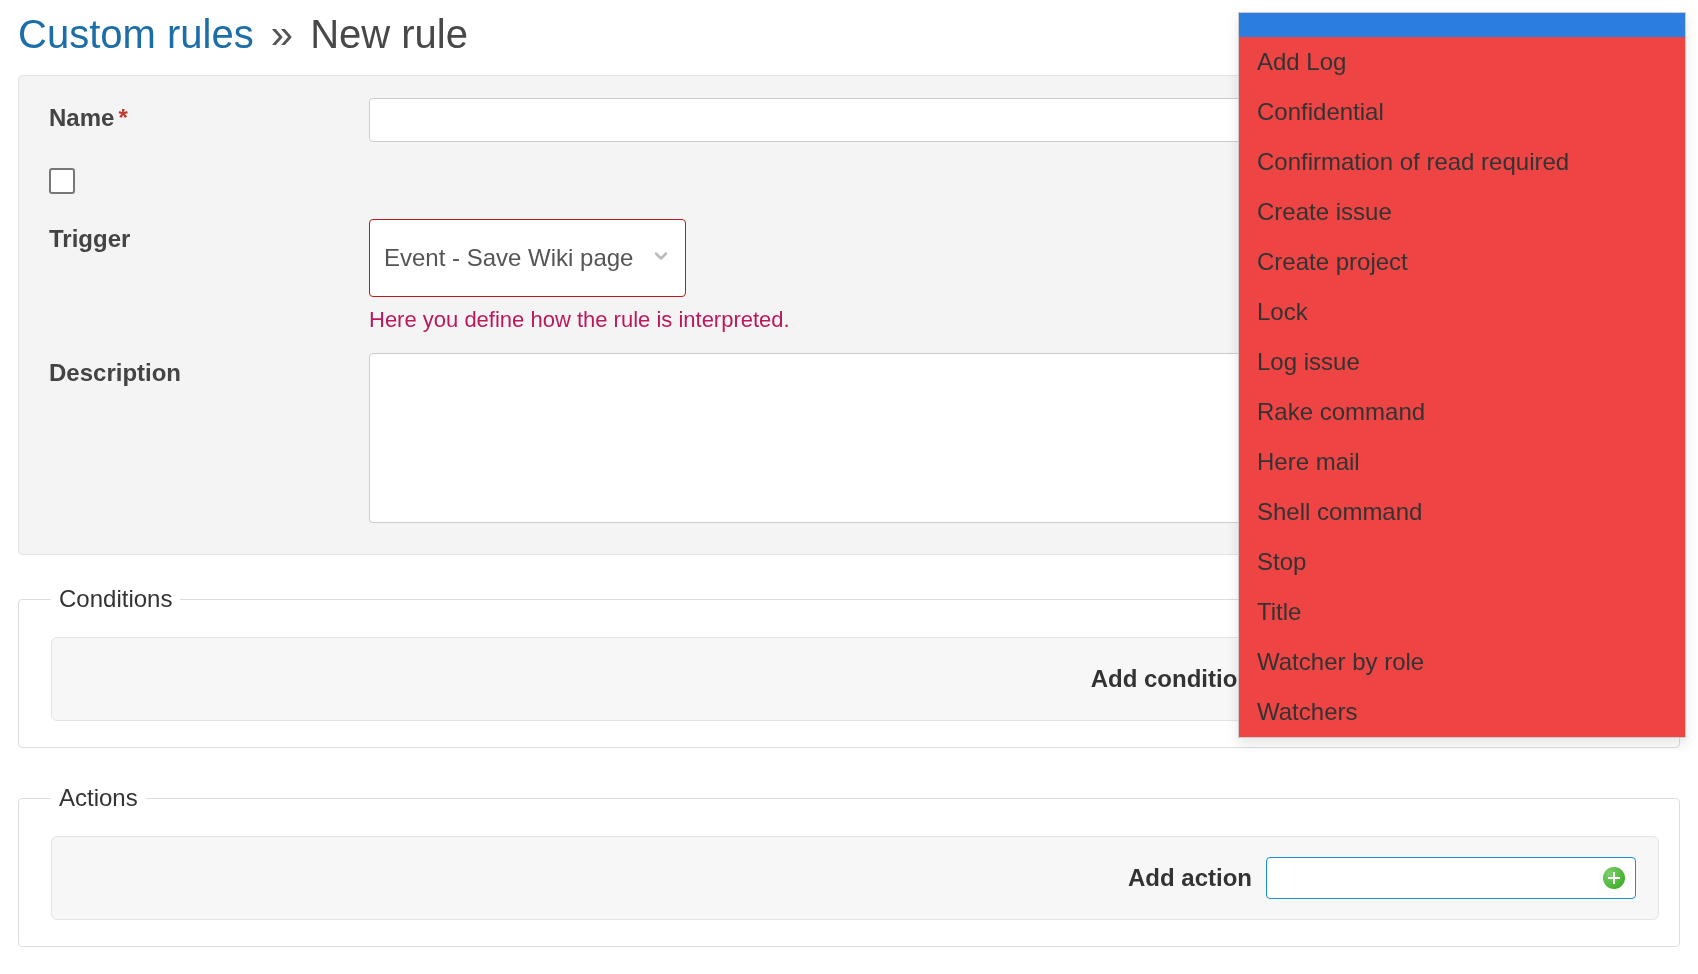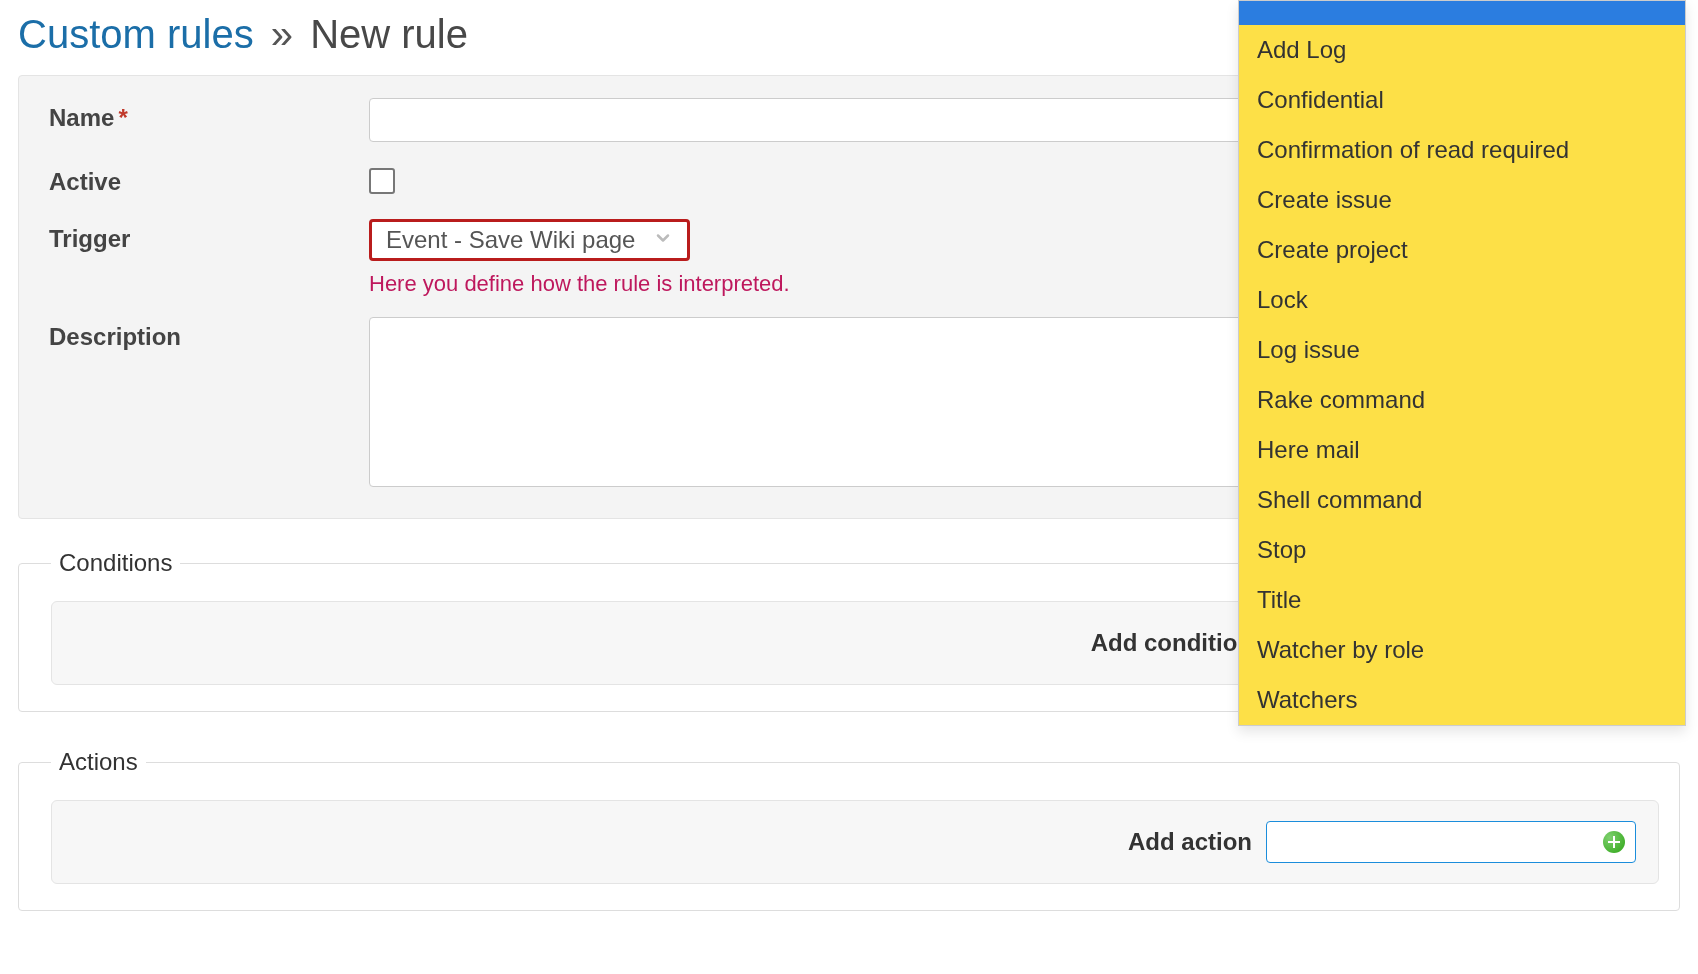--- a/index.html
+++ b/index.html
@@ -67,24 +67,24 @@
 .checkbox {
   width: 26px; height: 26px;
   border: 2px solid #777;
   border-radius: 3px;
   background: #fff;
   display: inline-block;
   margin-top: 6px;
 }
 .select-like {
   display: inline-flex;
-  border: 3px solid #b91c1c;
-  border-radius: 4px;
-  background: #fff;
-  padding: 4px 14px;
+  border: 1px solid #b91c1c;
+  border-radius: 4px;
+  background: #fff;
+  padding: 24px 14px;
   font-size: 24px;
   color: #555;
   min-width: 310px;
   cursor: pointer;
   justify-content: space-between;
 }
 .select-like .chev {
   margin-left: 18px;
   color: #bbb;
 }
@@ -156,24 +156,24 @@
   content: "";
   position: absolute;
   background: #fff;
 }
 .add-icon-circle::before { width: 12px; height: 2px; }
 .add-icon-circle::after  { width: 2px; height: 12px; }
 
 
 .dropdown {
   position: absolute;
-  top: 0;
+  top: 12px;
   right: 12px;
   width: 448px;
-  background: #fde047;
+  background: #ef4444;
   border: 1px solid #ccc;
   box-shadow: 0 6px 12px rgba(0,0,0,0.10);
   z-index: 1000;
 }
 .dropdown .opt {
   padding: 11px 18px;
   font-size: 24px;
   color: #333;
   cursor: pointer;
 }
@@ -200,21 +200,20 @@
   <div class="form-row">
     <label class="field-label">
       <span>Name</span><span class="required">*</span>
     </label>
     <div class="field">
       <input type="text" class="wide" value="" style="">
     </div>
   </div>
 
   <div class="form-row">
-    <label class="field-label">Active</label>
     <div class="field">
       <span class="checkbox" role="checkbox" aria-checked="false"></span>
     </div>
   </div>
 
   <div class="form-row">
     <label class="field-label">Trigger</label>
     <div class="field">
       <div class="select-like">
         <span>Event - Save Wiki page</span>

